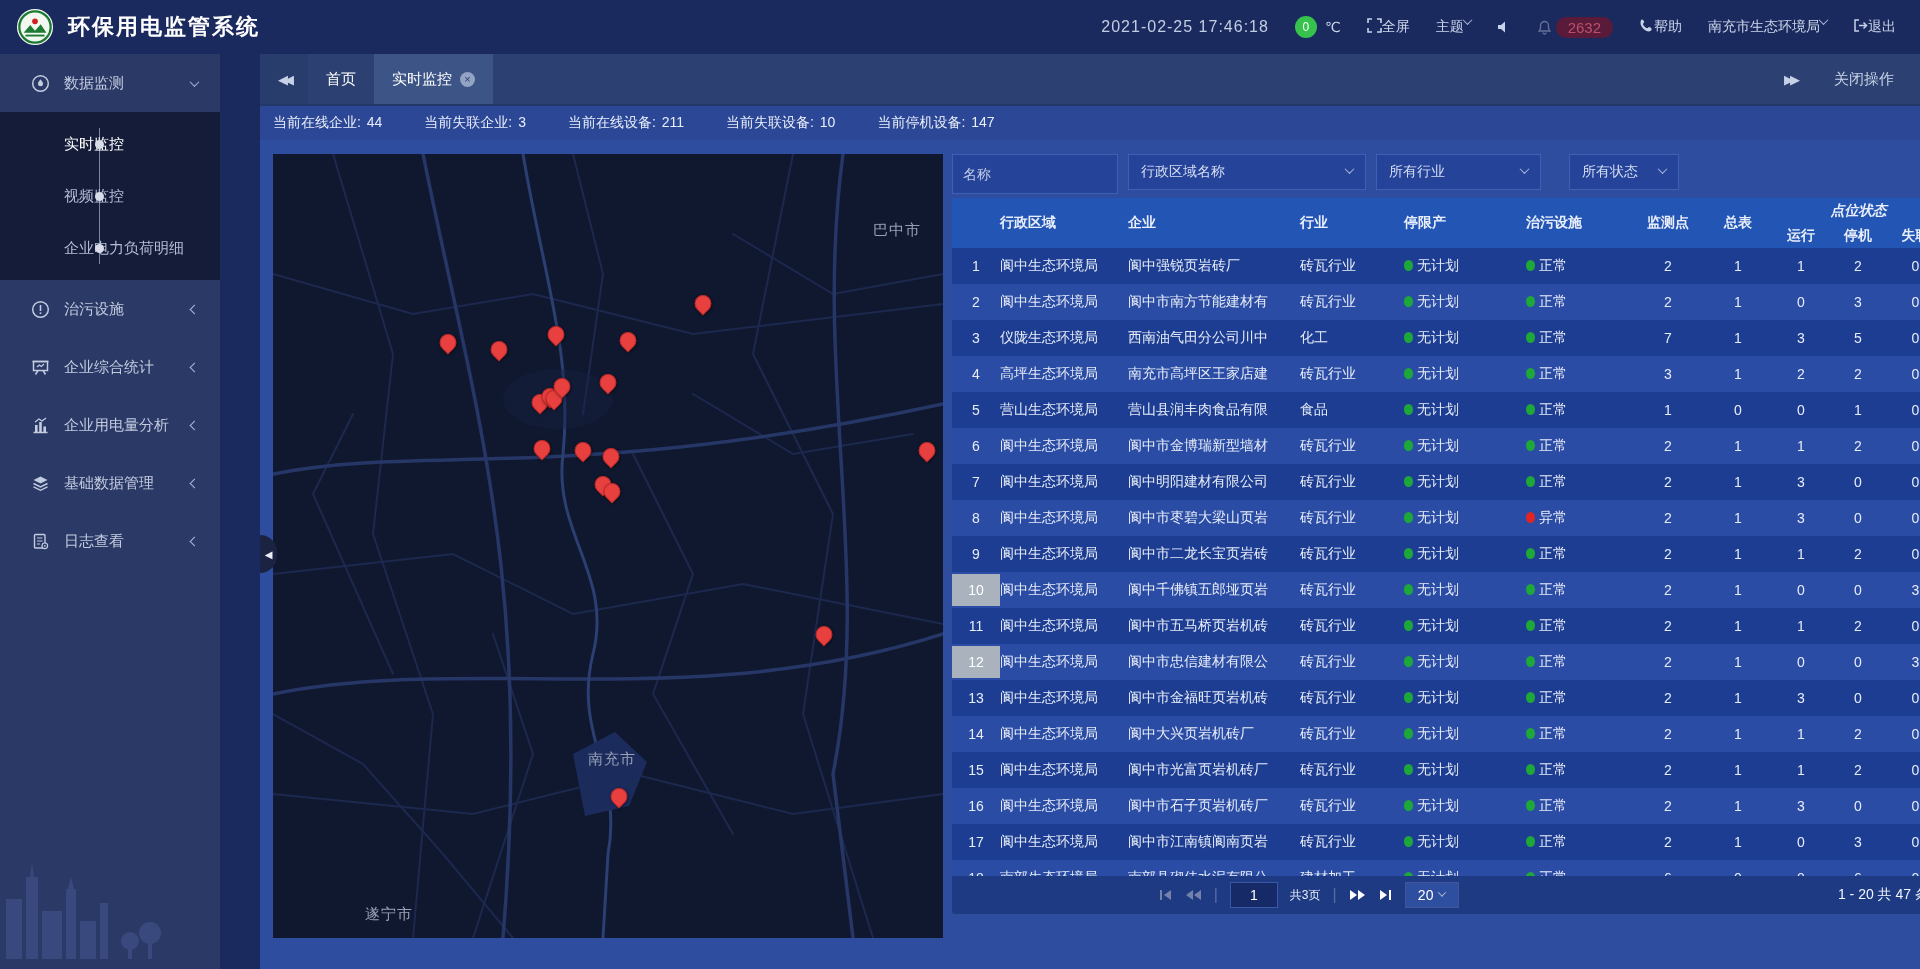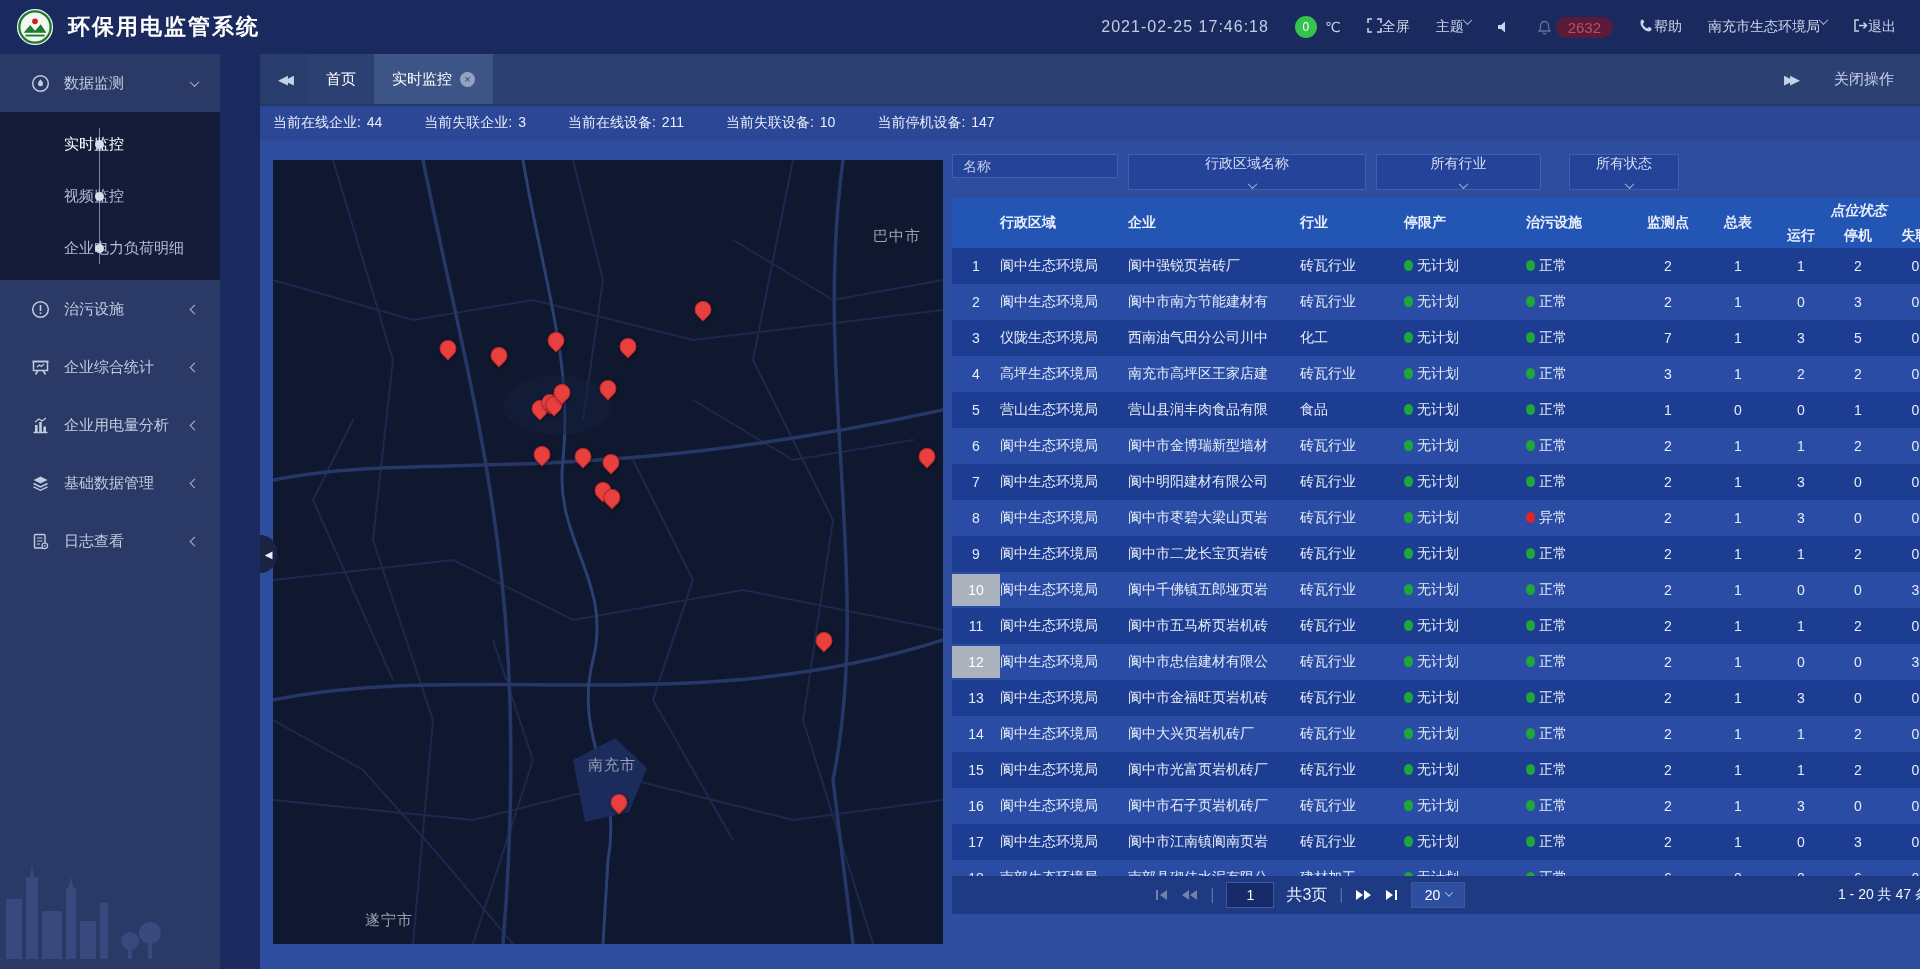--- a/index.html
+++ b/index.html
@@ -60,35 +60,35 @@
 
   
   .content { position:relative; flex:1; background:#2e4d9e; padding:14px 15px 0 13px; display:flex; }
 
   
   .collapse-handle { position:absolute; left:0; top:395px; width:17px; height:38px; background:#1a2342;
     border-radius:0 19px 19px 0; display:flex; align-items:center; justify-content:center; cursor:pointer; z-index:5; }
   .collapse-handle span { color:#e8edf8; font-size:10px; }
 
   
-  .map-panel { position:relative; width:670px; height:784px; margin-top:6px; background:#10182f; overflow:hidden; flex:0 0 auto; cursor:grab; }
+  .map-panel { position:relative; width:670px; height:784px; margin-top:0; background:#10182f; overflow:hidden; flex:0 0 auto; cursor:grab; }
   .map-roads { position:absolute; left:0; top:0; }
   .city { position:absolute; transform:translate(-50%,-50%); color:#98a1b6; font-size:15px; letter-spacing:1px; white-space:nowrap; }
   .pin { position:absolute; width:17px; height:17px; background:#e8403f; border:1px solid #bf2a2a;
     border-radius:50% 50% 50% 0; transform:translate(-50%,-94%) rotate(-45deg); cursor:pointer; z-index:3;
     box-shadow:0 1px 3px rgba(0,0,0,.5); }
 
   
   .right-panel { width:993px; margin-left:9px; display:flex; flex-direction:column; }
   .filters { display:flex; gap:10px; height:36px; margin-bottom:8px; }
-  .f-input { width:166px; height:24px; background:#26439a; border:1px solid #3f5fb5; color:#eab308; font-size:14px;
+  .f-input { width:166px; height:40px; background:#26439a; border:1px solid #3f5fb5; color:#eab308; font-size:14px;
     padding:8px 10px; outline:none; font-family:inherit; }
   .f-input::placeholder { color:#c0cbe6; }
   .f-select { height:36px; background:#26439a; border:1px solid #3f5fb5; color:#d5def2; font-size:14px;
-    display:flex; align-items:center; justify-content:space-between; padding:0 12px; cursor:pointer;flex-direction:column; }
+    display:flex; align-items:center; justify-content:space-between; padding:0 12px; cursor:pointer; }
   .f-select .chev { margin-left:10px; margin-top:-3px; }
   .w-region { width:238px; } .w-industry { width:165px; } .w-status { width:110px;margin-left:18px; }
 
   
   .table-wrap { position:relative; }
   table { border-collapse:collapse; table-layout:fixed; width:993px; font-size:14px; }
   col.c0{width:48px;} col.c1{width:128px;} col.c2{width:172px;} col.c3{width:104px;} col.c4{width:122px;}
   col.c5{width:106px;} col.c6{width:72px;} col.c7{width:68px;} col.c8{width:58px;} col.c9{width:56px;} col.c10{width:59px;}
   thead th { background:#2355b4; color:#e8eefb; font-weight:bold; font-size:14px; height:25px; text-align:left; padding:0; }
   thead th.ctr { text-align:center; }
@@ -106,21 +106,21 @@
   .tbody-clip { height:628px; overflow:hidden; }
   .scroll-thumb { position:absolute; right:1px; top:539px; width:7px; height:88px; background:#97a5c3; border-radius:3px; cursor:pointer; z-index:4; }
 
   
   .pager { height:38px; background:#1e3a82; display:flex; align-items:center; padding:0 16px; border-radius:0 0 3px 3px; }
   .pager-center { margin:0 auto; display:flex; align-items:center; gap:12px; }
   .pg-btn { display:flex; align-items:center; cursor:pointer; }
   .pg-div { color:#5a6da0; font-size:16px; }
   .pg-input { width:48px; height:26px; background:#152a66; border:1px solid #3a57a8; color:#fff; text-align:center;
     font-size:14px; outline:none; font-family:inherit; }
-  .pg-total { font-size:16px; color:#e8eefb; }
+  .pg-total { font-size:12px; color:#e8eefb; }
   .pg-size { width:54px; height:26px; background:#2e4e9f; border:1px solid #44569a; display:flex; align-items:center;
     justify-content:center; gap:6px; font-size:14px; cursor:pointer; }
   .pg-size .chev { width:6px; height:6px; margin-top:-3px; }
   .pager-summary { margin-left:auto; font-size:14px; color:#f0f4fc; white-space:nowrap; }
 </style>
 </head>
 <body>
 
 <div class="header">
   <svg class="logo" viewBox="0 0 40 40">

